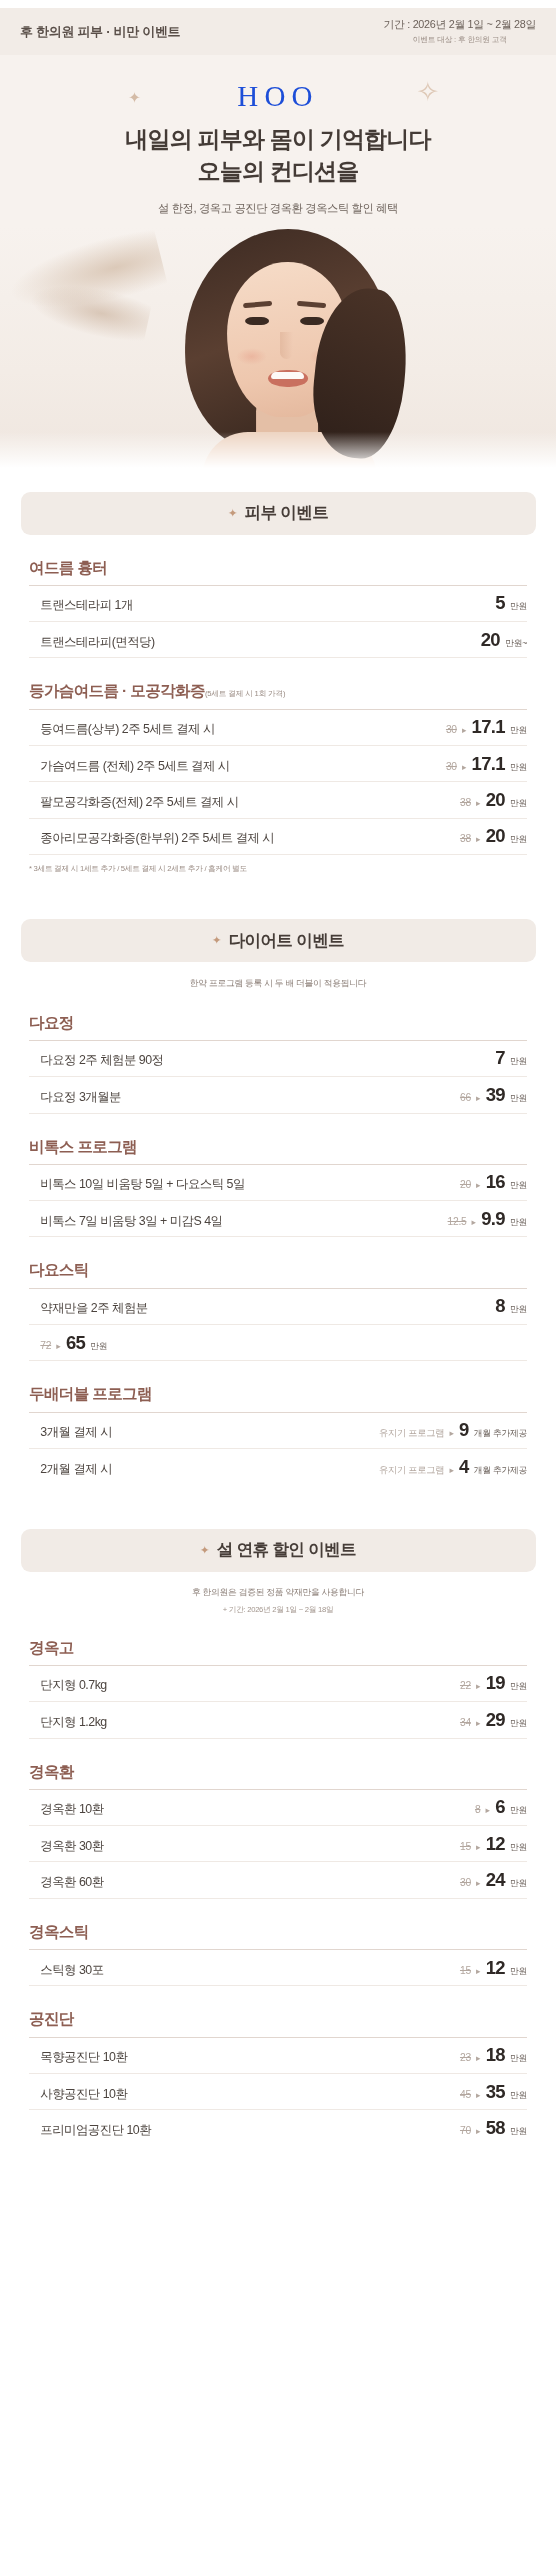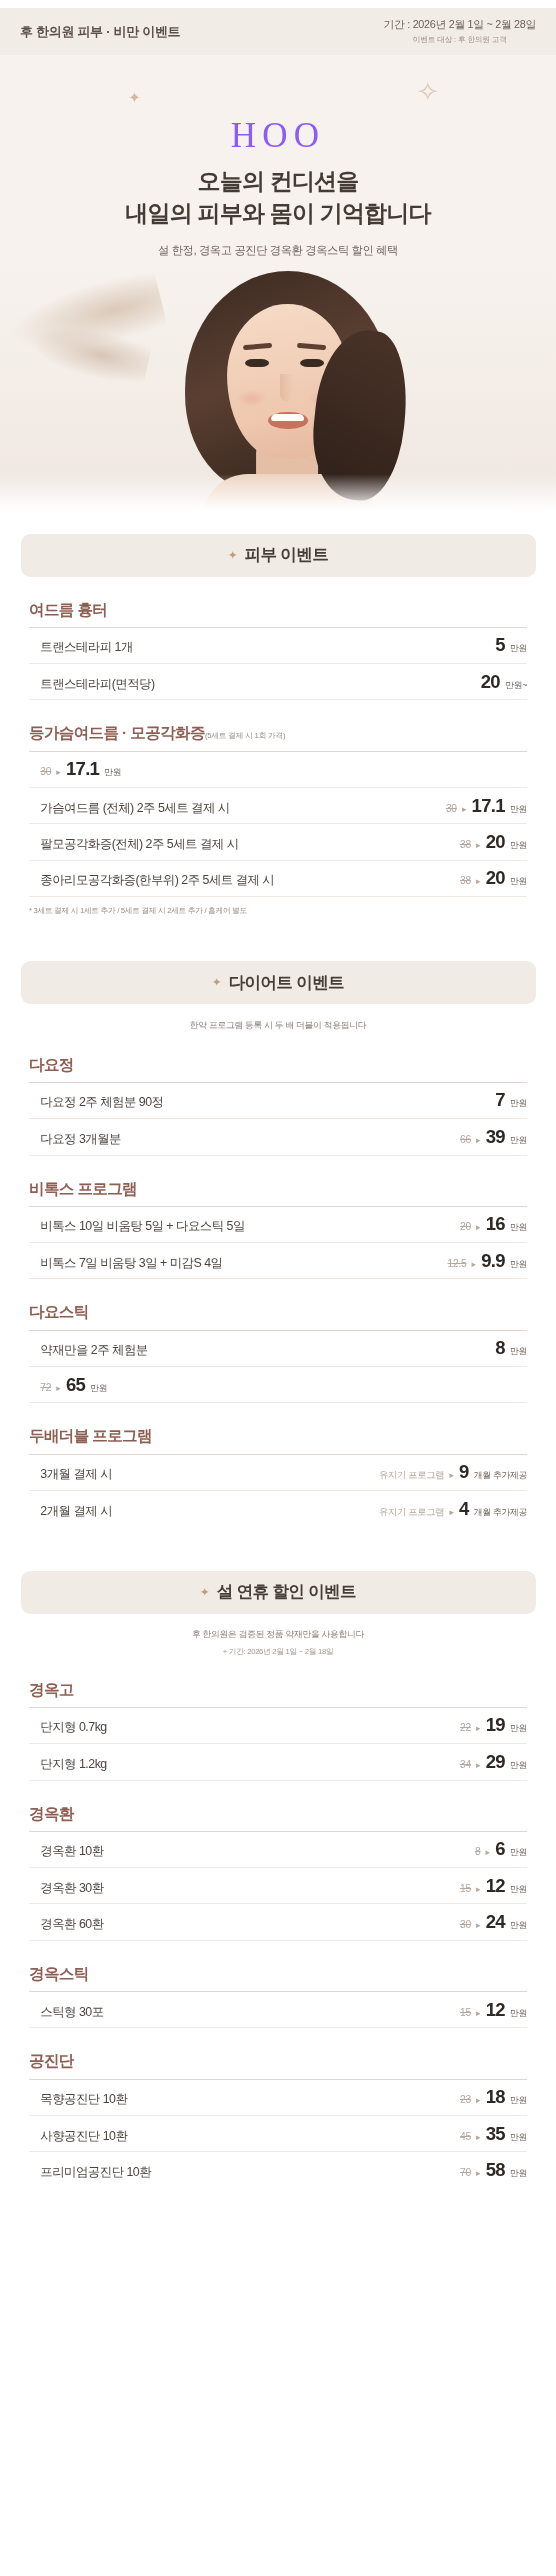--- a/index.html
+++ b/index.html
@@ -37,27 +37,26 @@
   .sparkle {
     position: absolute;
     color: #c9a98f;
     font-size: 20.6px;
     opacity: .75;
   }
   .sparkle.s1 { left: 128px; top: 34px; font-size: 15.5px; }
   .sparkle.s2 { right: 117px; top: 20.6px; font-size: 27px; color: #d6bba4; }
   .brand {
     font-family: "Liberation Serif", serif;
-    font-size: 35px;
+    font-size: 29px;
     letter-spacing: 6.2px;
-    color: #8b5cf6;
+    color: #1d4ed8;
     font-weight: normal;
     line-height: 1;
     margin-bottom: 13.4px;
-    margin-top: 36px;
   }
   .head-line {
     font-size: 23px;
     font-weight: bold;
     color: #443b36;
     letter-spacing: -0.8px;
     line-height: 1.38;
   }
   .head-sub {
     margin-top: 13.4px;
@@ -249,22 +248,22 @@
     <div class="topbar-right">
       <div class="topbar-period">기간 : 2026년 2월 1일 ~ 2월 28일</div>
       <div class="topbar-sub">이벤트 대상 : 후 한의원 고객</div>
     </div>
   </div>
 
   <div class="hero">
     <span class="sparkle s1">✦</span>
     <span class="sparkle s2">✧</span>
     <div class="brand">HOO</div>
+    <div class="head-line">내일의 피부와 몸이 기억합니다</div>
     <div class="head-line">오늘의 컨디션을</div>
-    <div class="head-line">내일의 피부와 몸이 기억합니다</div>
     <div class="head-sub">설 한정, 경옥고 공진단 경옥환 경옥스틱 할인 혜택</div>
 
     <div class="photo-wrap">
       <div class="leaf"></div>
       <div class="leaf2"></div>
       <div class="model">
         <div class="m-hair"></div>
         <div class="m-neck"></div>
         <div class="m-shoulder"></div>
         <div class="m-face"></div>
@@ -304,20 +303,21 @@
           <div class="row-right">
             <span class="price">20</span>
             <span class="unit">만원~</span>
           </div>
         </div>
         <div class="group-head">
           <span>등가슴여드름 · 모공각화증</span>
           <span class="note">(5세트 결제 시 1회 가격)</span>
         </div>
         <div class="row">
+          <div class="row-label">등여드름(상부) 2주 5세트 결제 시</div>
           <div class="row-right">
             <span class="strike">30</span>
             <span class="arrow">▸</span>
             <span class="price">17.1</span>
             <span class="unit">만원</span>
           </div>
         </div>
         <div class="row">
           <div class="row-label">가슴여드름 (전체) 2주 5세트 결제 시</div>
           <div class="row-right">

